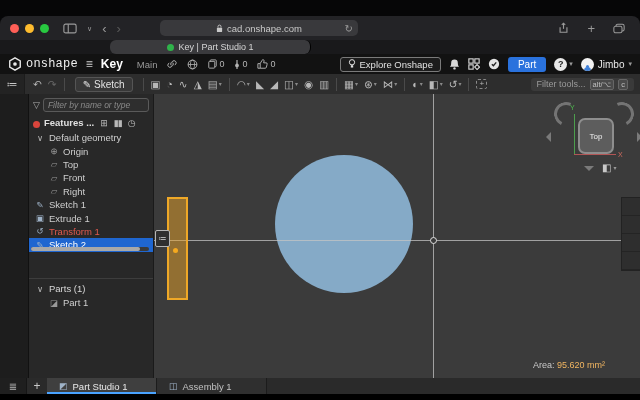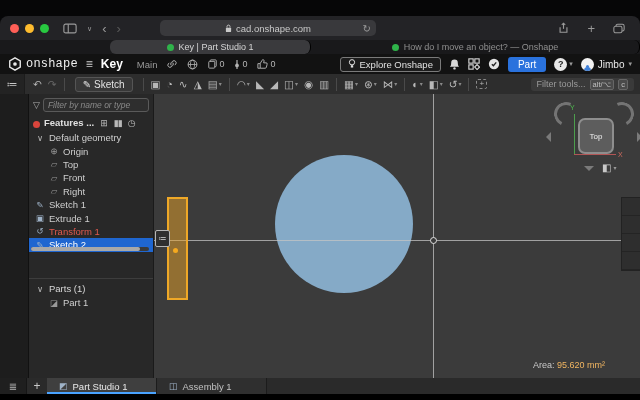--- a/index.html
+++ b/index.html
@@ -15,21 +15,21 @@
   .mb-clock{white-space:nowrap;color:#e8e8e8;}
   .batt{position:relative;width:15px;height:7px;border:1px solid #cfcfcf;border-radius:2px;}
   .batt::before{content:"";position:absolute;left:1px;top:1px;bottom:1px;width:9px;background:#cfcfcf;border-radius:1px;}
   .batt::after{content:"";position:absolute;right:-3px;top:1.5px;width:2px;height:3px;background:#cfcfcf;border-radius:0 1px 1px 0;}
 
   
   .chrome{position:absolute;top:16px;left:0;right:0;height:24px;background:#232326;display:flex;align-items:center;padding:0 10px;border-top-left-radius:8px;border-top-right-radius:8px;}
   .tl{width:9px;height:9px;border-radius:50%;margin-right:6px;}
   .tl.red{background:#ff5f57}.tl.yel{background:#febc2e}.tl.grn{background:#28c840}
   .ch-ic{color:#9a9a9a;display:inline-flex;align-items:center;justify-content:center;margin:0 5px;font-size:13px;line-height:1;}
-  .urlbar{position:absolute;left:160px;width:216px;top:4px;height:16px;background:#39393c;border-radius:5px;display:flex;align-items:center;justify-content:center;color:#c9c9c9;font-size:9.5px;gap:4px;}
+  .urlbar{position:absolute;left:160px;width:198px;top:4px;height:16px;background:#39393c;border-radius:5px;display:flex;align-items:center;justify-content:center;color:#c9c9c9;font-size:9.5px;gap:4px;}
   .urlbar .reload{position:absolute;right:5px;font-size:10px;color:#9a9a9a;}
   .ch-right{margin-left:auto;display:flex;align-items:center;gap:8px;}
 
   
   .tabstrip{position:absolute;top:40px;left:0;right:0;height:14px;background:#19191b;display:flex;}
   .stab{display:flex;align-items:center;justify-content:center;gap:5px;font-size:9px;color:#8f8f8f;border-right:1px solid #000;flex:1;border-radius:6px;}
   .stab.active{background:#3a3a3d;color:#d6d6d6;max-width:200px;min-width:200px;margin-left:110px;flex:0 0 auto;}
   .stab .fav{width:7px;height:7px;border-radius:50%;background:#2fb34a;display:inline-block;}
 
   
@@ -239,24 +239,20 @@
       </span>
     </div>
   </div>
 
   <div class="tabstrip">
 
   <div class="stab active">
         <span class="fav"></span>
         <span>Key | Part Studio 1</span>
       </div>
-      <div class="stab">
-        <span class="fav"></span>
-        <span>How do I move an object? — Onshape</span>
-      </div>
     </div>
 
   <div class="osheader">
     <span>
       <svg width="14" height="14" viewBox="0 0 16 16">
           <path d="M8 1 14 4.5v7L8 15 2 11.5v-7z" fill="none" stroke="#e8e8e8" stroke-width="1.6"></path>
           <circle cx="8" cy="8" r="2.1" fill="#e8e8e8"></circle>
         </svg>
     </span>
     <span class="brand">onshape</span>

